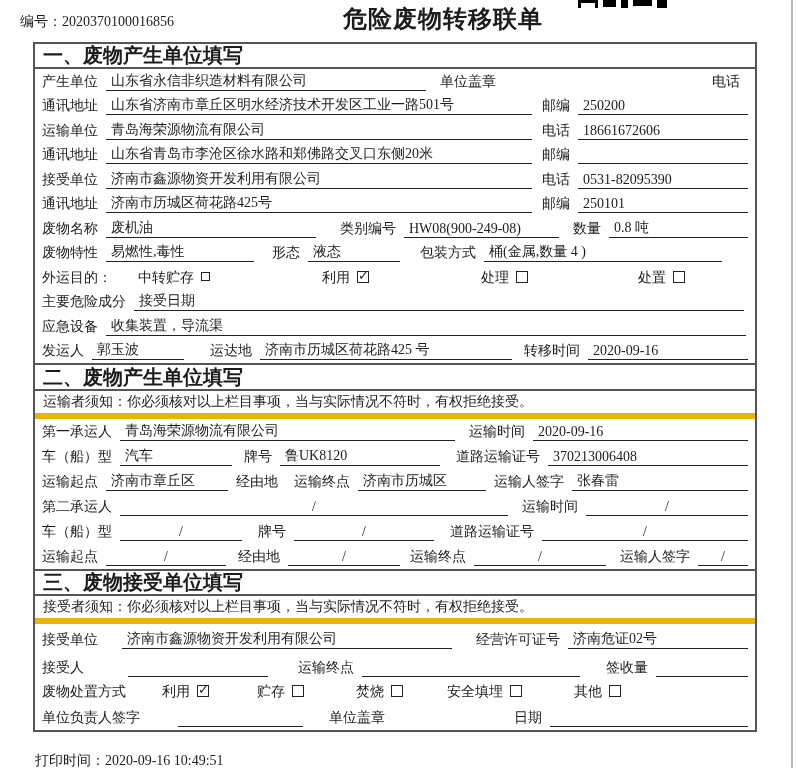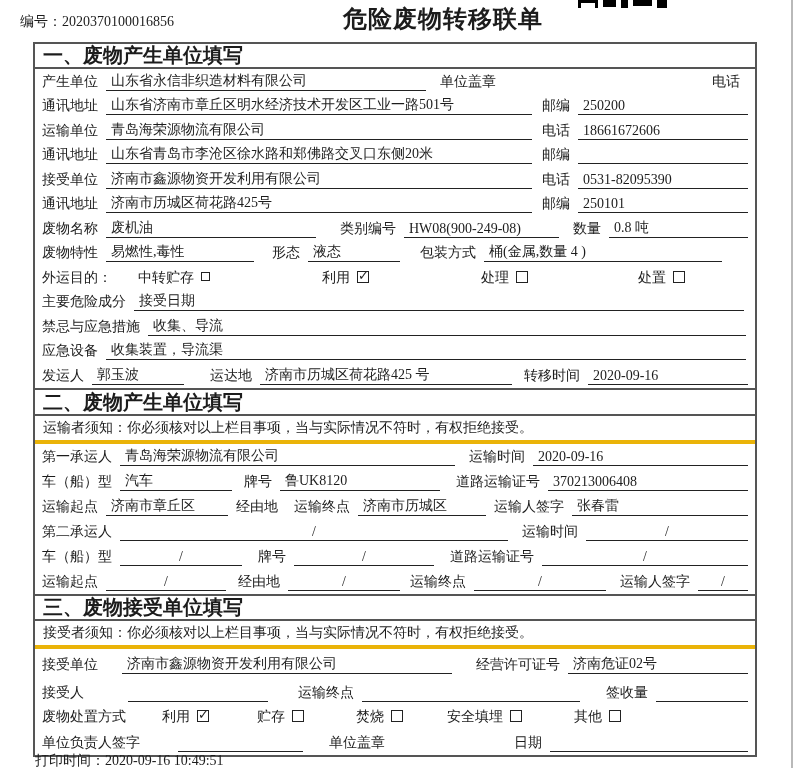--- a/index.html
+++ b/index.html
@@ -20,21 +20,21 @@
   .qr .b2 { width:7px;  height:8px; background:#000; }
   .qr .b3 { width:19px; height:6px; background:#000; }
   .qr .b4 { width:10px; height:8px; background:#000; }
 
   .form-table { position:absolute; left:33px; top:42px; width:724px; border:2px solid #555; }
   .sec { border-top:2px solid #555; }
   .sec.first { border-top:none; }
   .sec-h { font-weight:bold; font-size:20px; height:25px; line-height:23px;
            padding-left:8px; border-bottom:2px solid #555; }
   .notice { height:28px; display:flex; align-items:center; padding-left:8px;
-            border-bottom:4px solid #eab308; }
+            border-bottom:6px solid #eab308; }
   .row { display:flex; align-items:flex-end; padding:0 7px 3px 7px; }
   .h24 { height:24.5px; } .h25 { height:25px;font-family:Liberation Serif, serif; } .h26 { height:26px; } .h28 { height:28px; }
   .lbl { white-space:nowrap; margin-right:8px; flex:0 0 auto; }
   .val { border-bottom:1px solid #222; white-space:nowrap; padding:0 5px;
          flex:0 0 auto; min-height:17px; }
   .fill { flex:1 1 auto; }
   .ctr { text-align:center; }
   .sp { flex:1 1 auto; }
   .opt { display:flex; align-items:center; flex:0 0 auto; }
   .cb { width:12px; height:12px; border:1.5px solid #222; margin-left:7px;
@@ -144,24 +144,20 @@
         <span>处置</span>
         <span class="cb"></span>
       </span>
     </div>
 
     <div class="row h24">
       <span class="lbl">主要危险成分</span>
       <span class="val fill" style="margin-right:4px">接受日期</span>
     </div>
 
-    <div class="row h24">
-      <span class="lbl">禁忌与应急措施</span>
-      <span class="val fill" style="margin-right:2px">收集、导流</span>
-    </div>
 
     <div class="row h24">
       <span class="lbl">应急设备</span>
       <span class="val fill" style="margin-right:2px">收集装置，导流渠</span>
     </div>
 
     <div class="row h24">
       <span class="lbl">发运人</span>
       <span class="val" style="width:92px">郭玉波</span>
       <span class="lbl" style="margin-left:26px">运达地</span>

